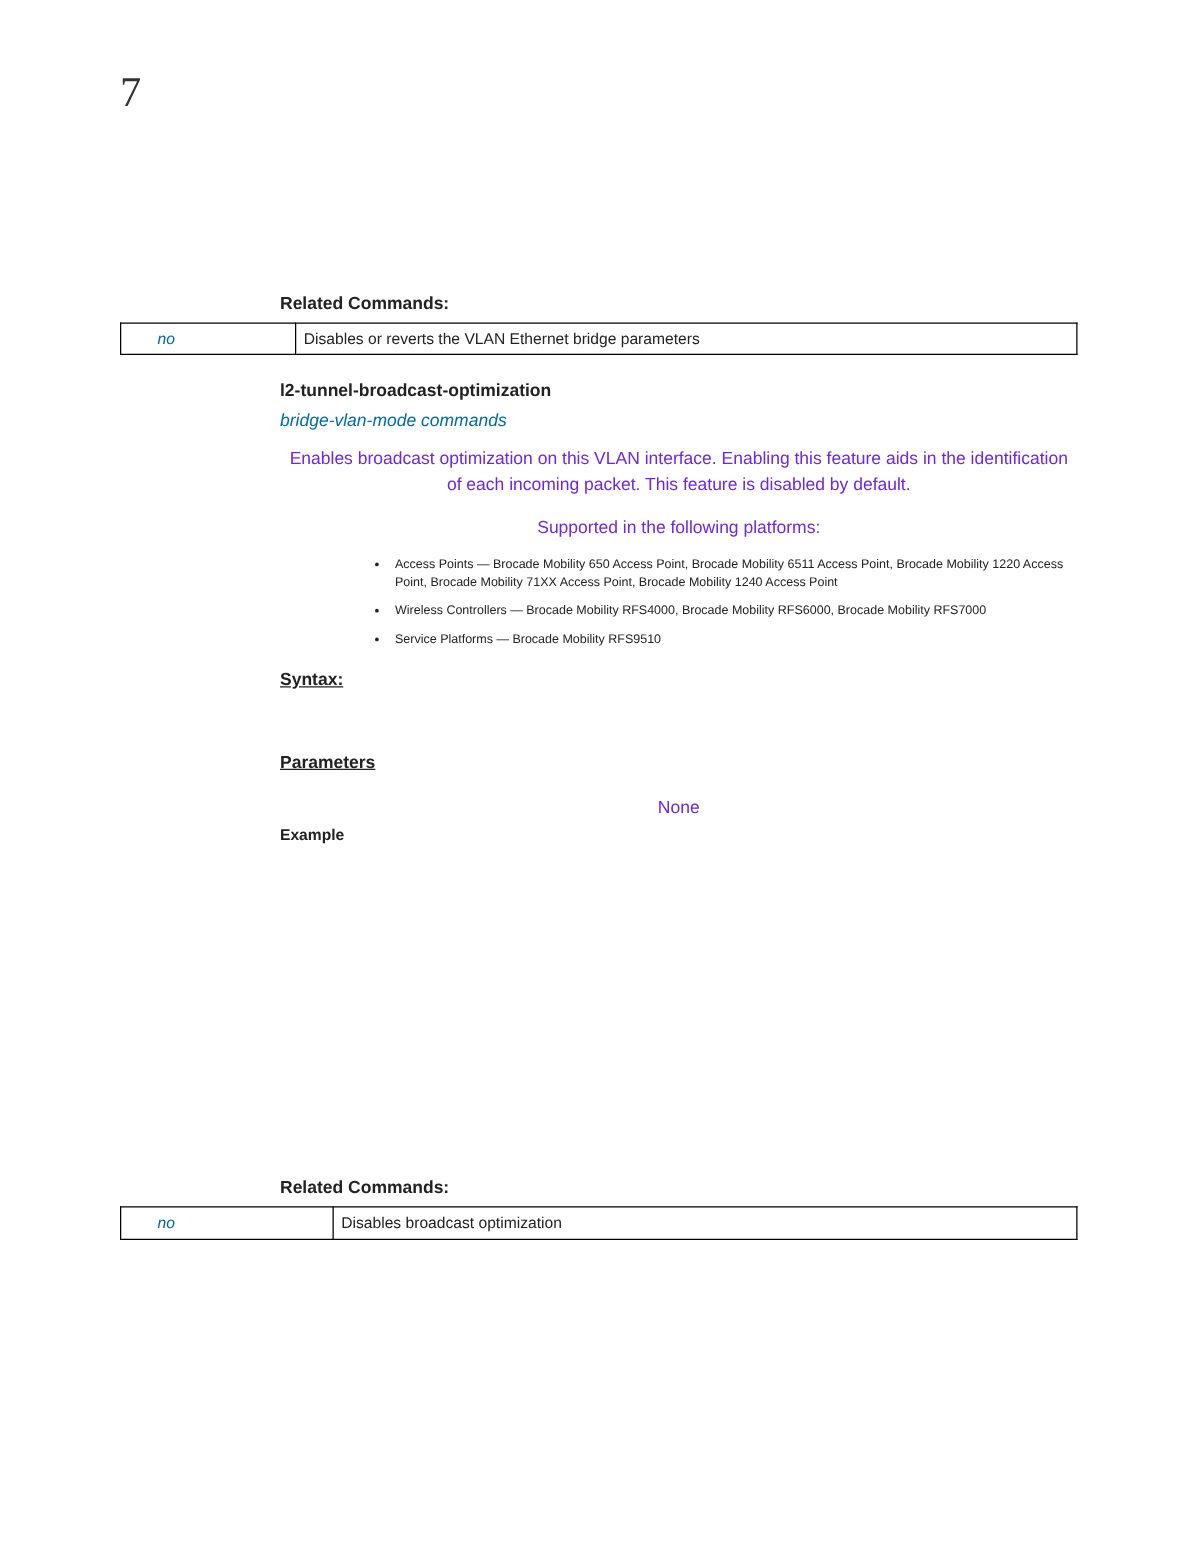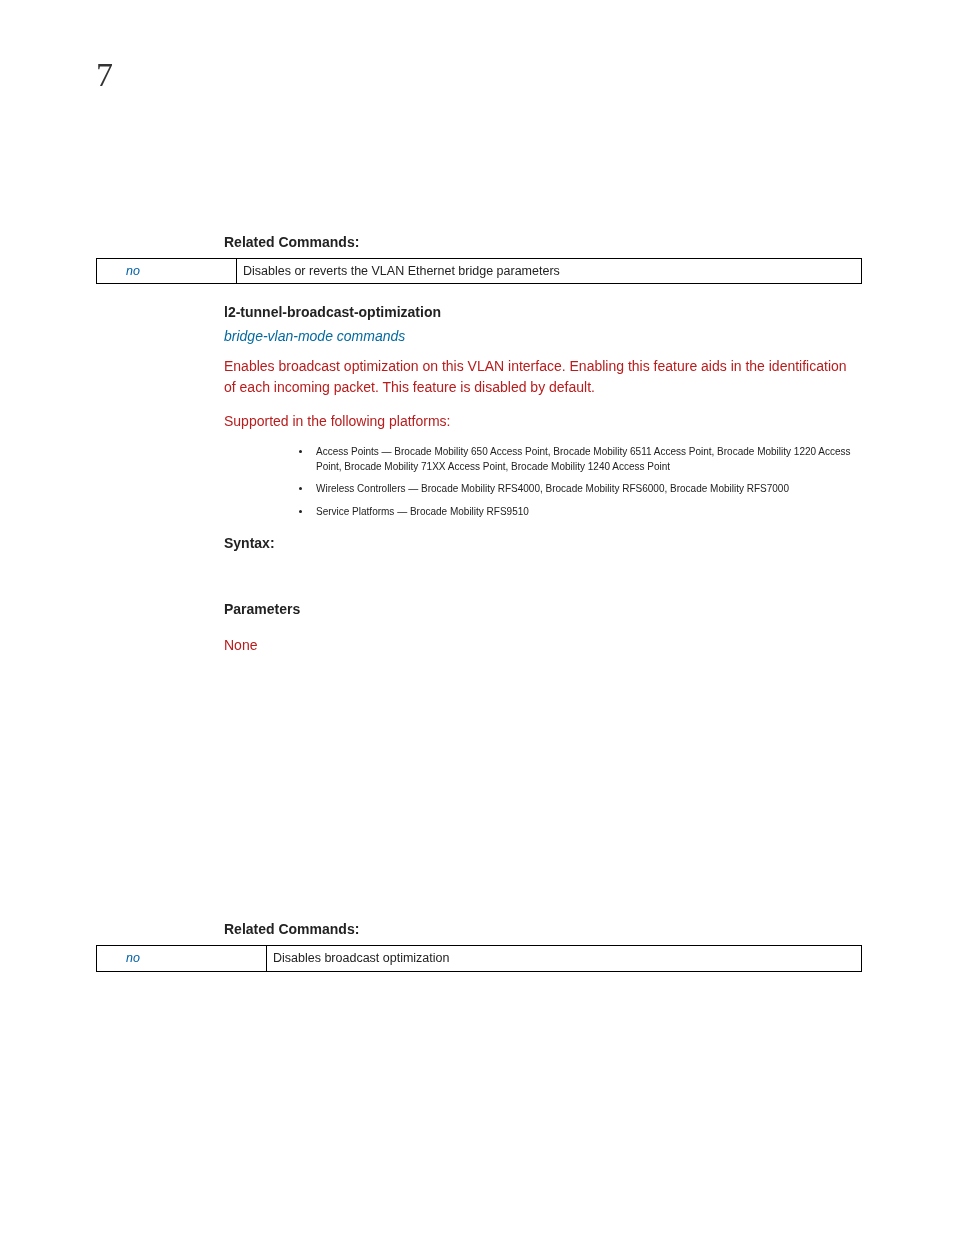--- a/index.html
+++ b/index.html
@@ -56,21 +56,22 @@
   .link {
     color: #0060a8;
     font-style: italic;
     font-size: 12.5px;
     margin-left: 23px;
   }
   .p-body {
     font-size: 14px;
     line-height: 1.45;
     margin: 10px 0 14px;
-    color: #b91c1c;
+    color: #6d28d9;
+    text-align: center;
   }
   .section-link {
     color: #0369a1;
     font-style: italic;
     font-size: 14px;
     display: block;
     margin: 6px 0 12px;
   }
   ul.bullets {
     list-style-type: disc;
@@ -82,20 +83,21 @@
     line-height: 1.45;
     margin-bottom: 8px;
     padding-left: 4px;
     margin-left: 48px;
   }
   .h4 {
     font-weight: 700;
     font-size: 14px;
     margin-top: 14px;
     margin-bottom: 6px;
+    text-decoration: underline;
   }
   .h4-narrow {
     font-family: Arial, sans-serif;
     font-weight: 700;
     font-size: 12.5px;
     margin-top: 6px;
     margin-bottom: 6px;
   }
   .gap-small { height: 30px; }
   .gap-large { height: 260px; }
@@ -136,20 +138,21 @@
       <li>Wireless Controllers — Brocade Mobility RFS4000, Brocade Mobility RFS6000, Brocade Mobility RFS7000</li>
       <li>Service Platforms — Brocade Mobility RFS9510</li>
     </ul>
 
     <div class="h4">Syntax:</div>
     <div class="gap-small"></div>
 
     <div class="h4">Parameters</div>
     <p class="p-body" style="margin-top:18px;margin-bottom:6px;">None</p>
 
+    <div class="h4-narrow">Example</div>
     <div class="gap-large"></div>
 
     <div class="h3">Related Commands:</div>
   </div>
 
   <div class="cmd-table-wrap">
     <table class="cmd-table">
       <colgroup>
           <col style="width:170px;">
           <col>

